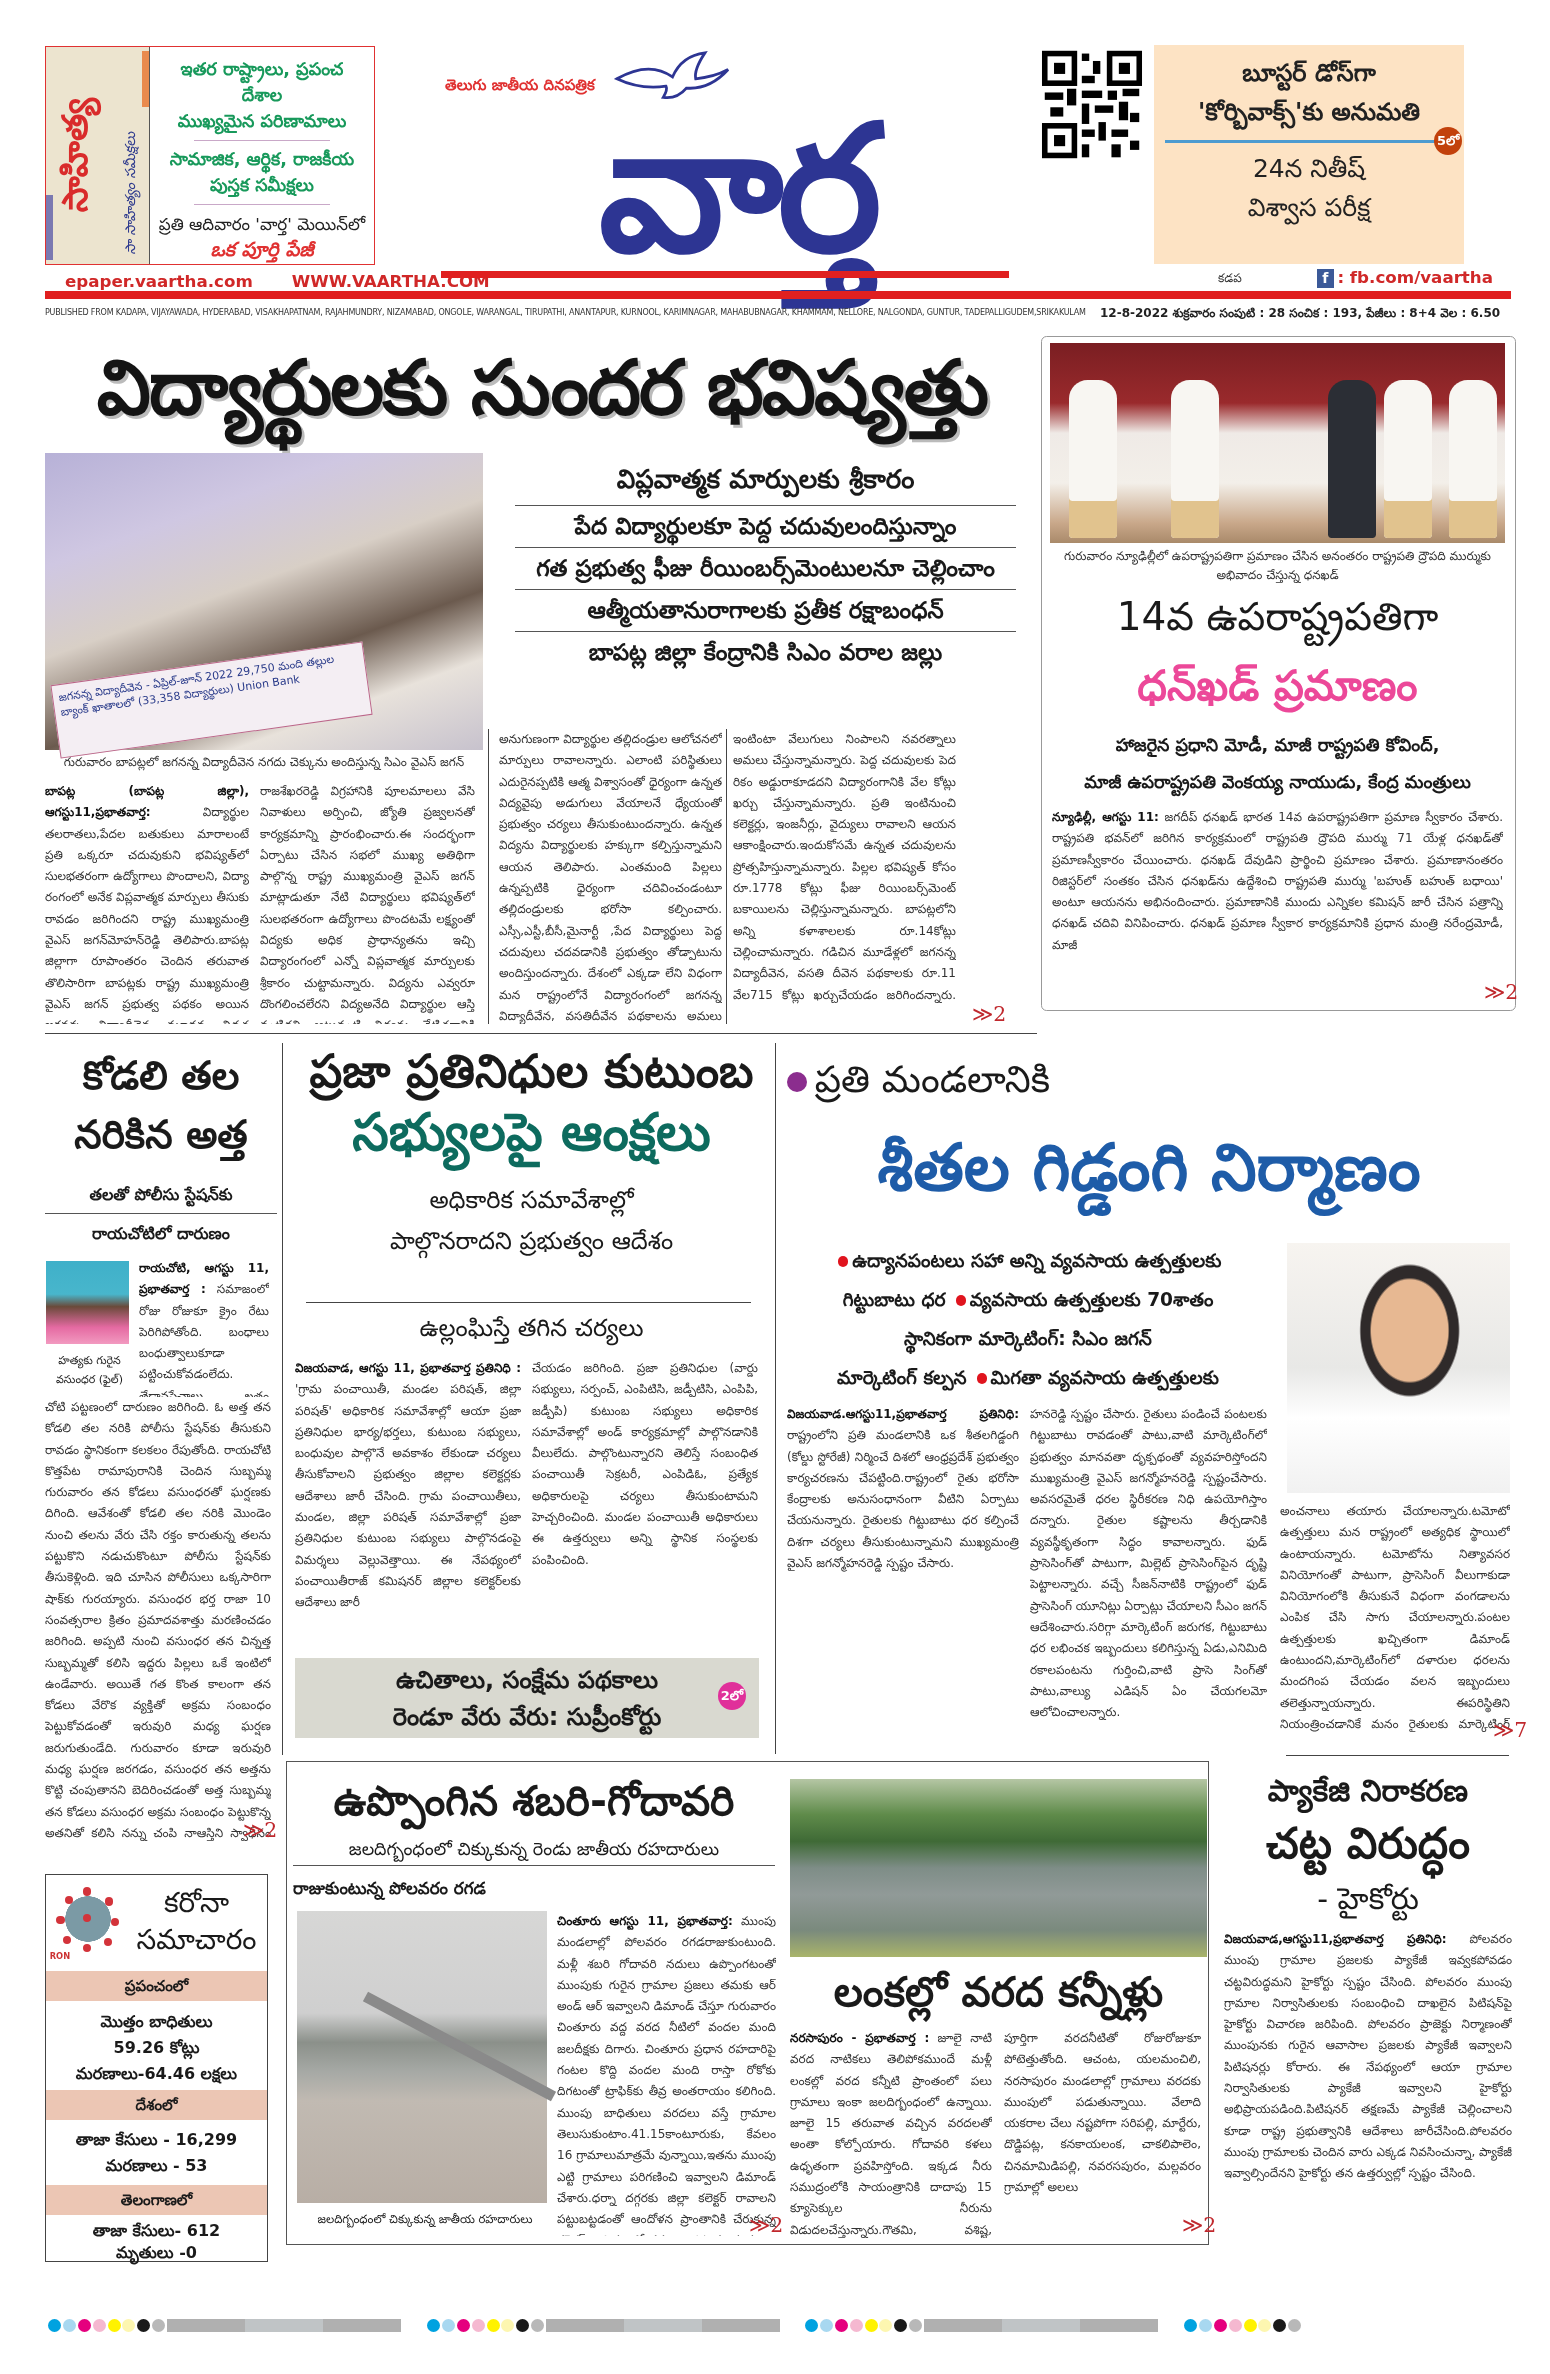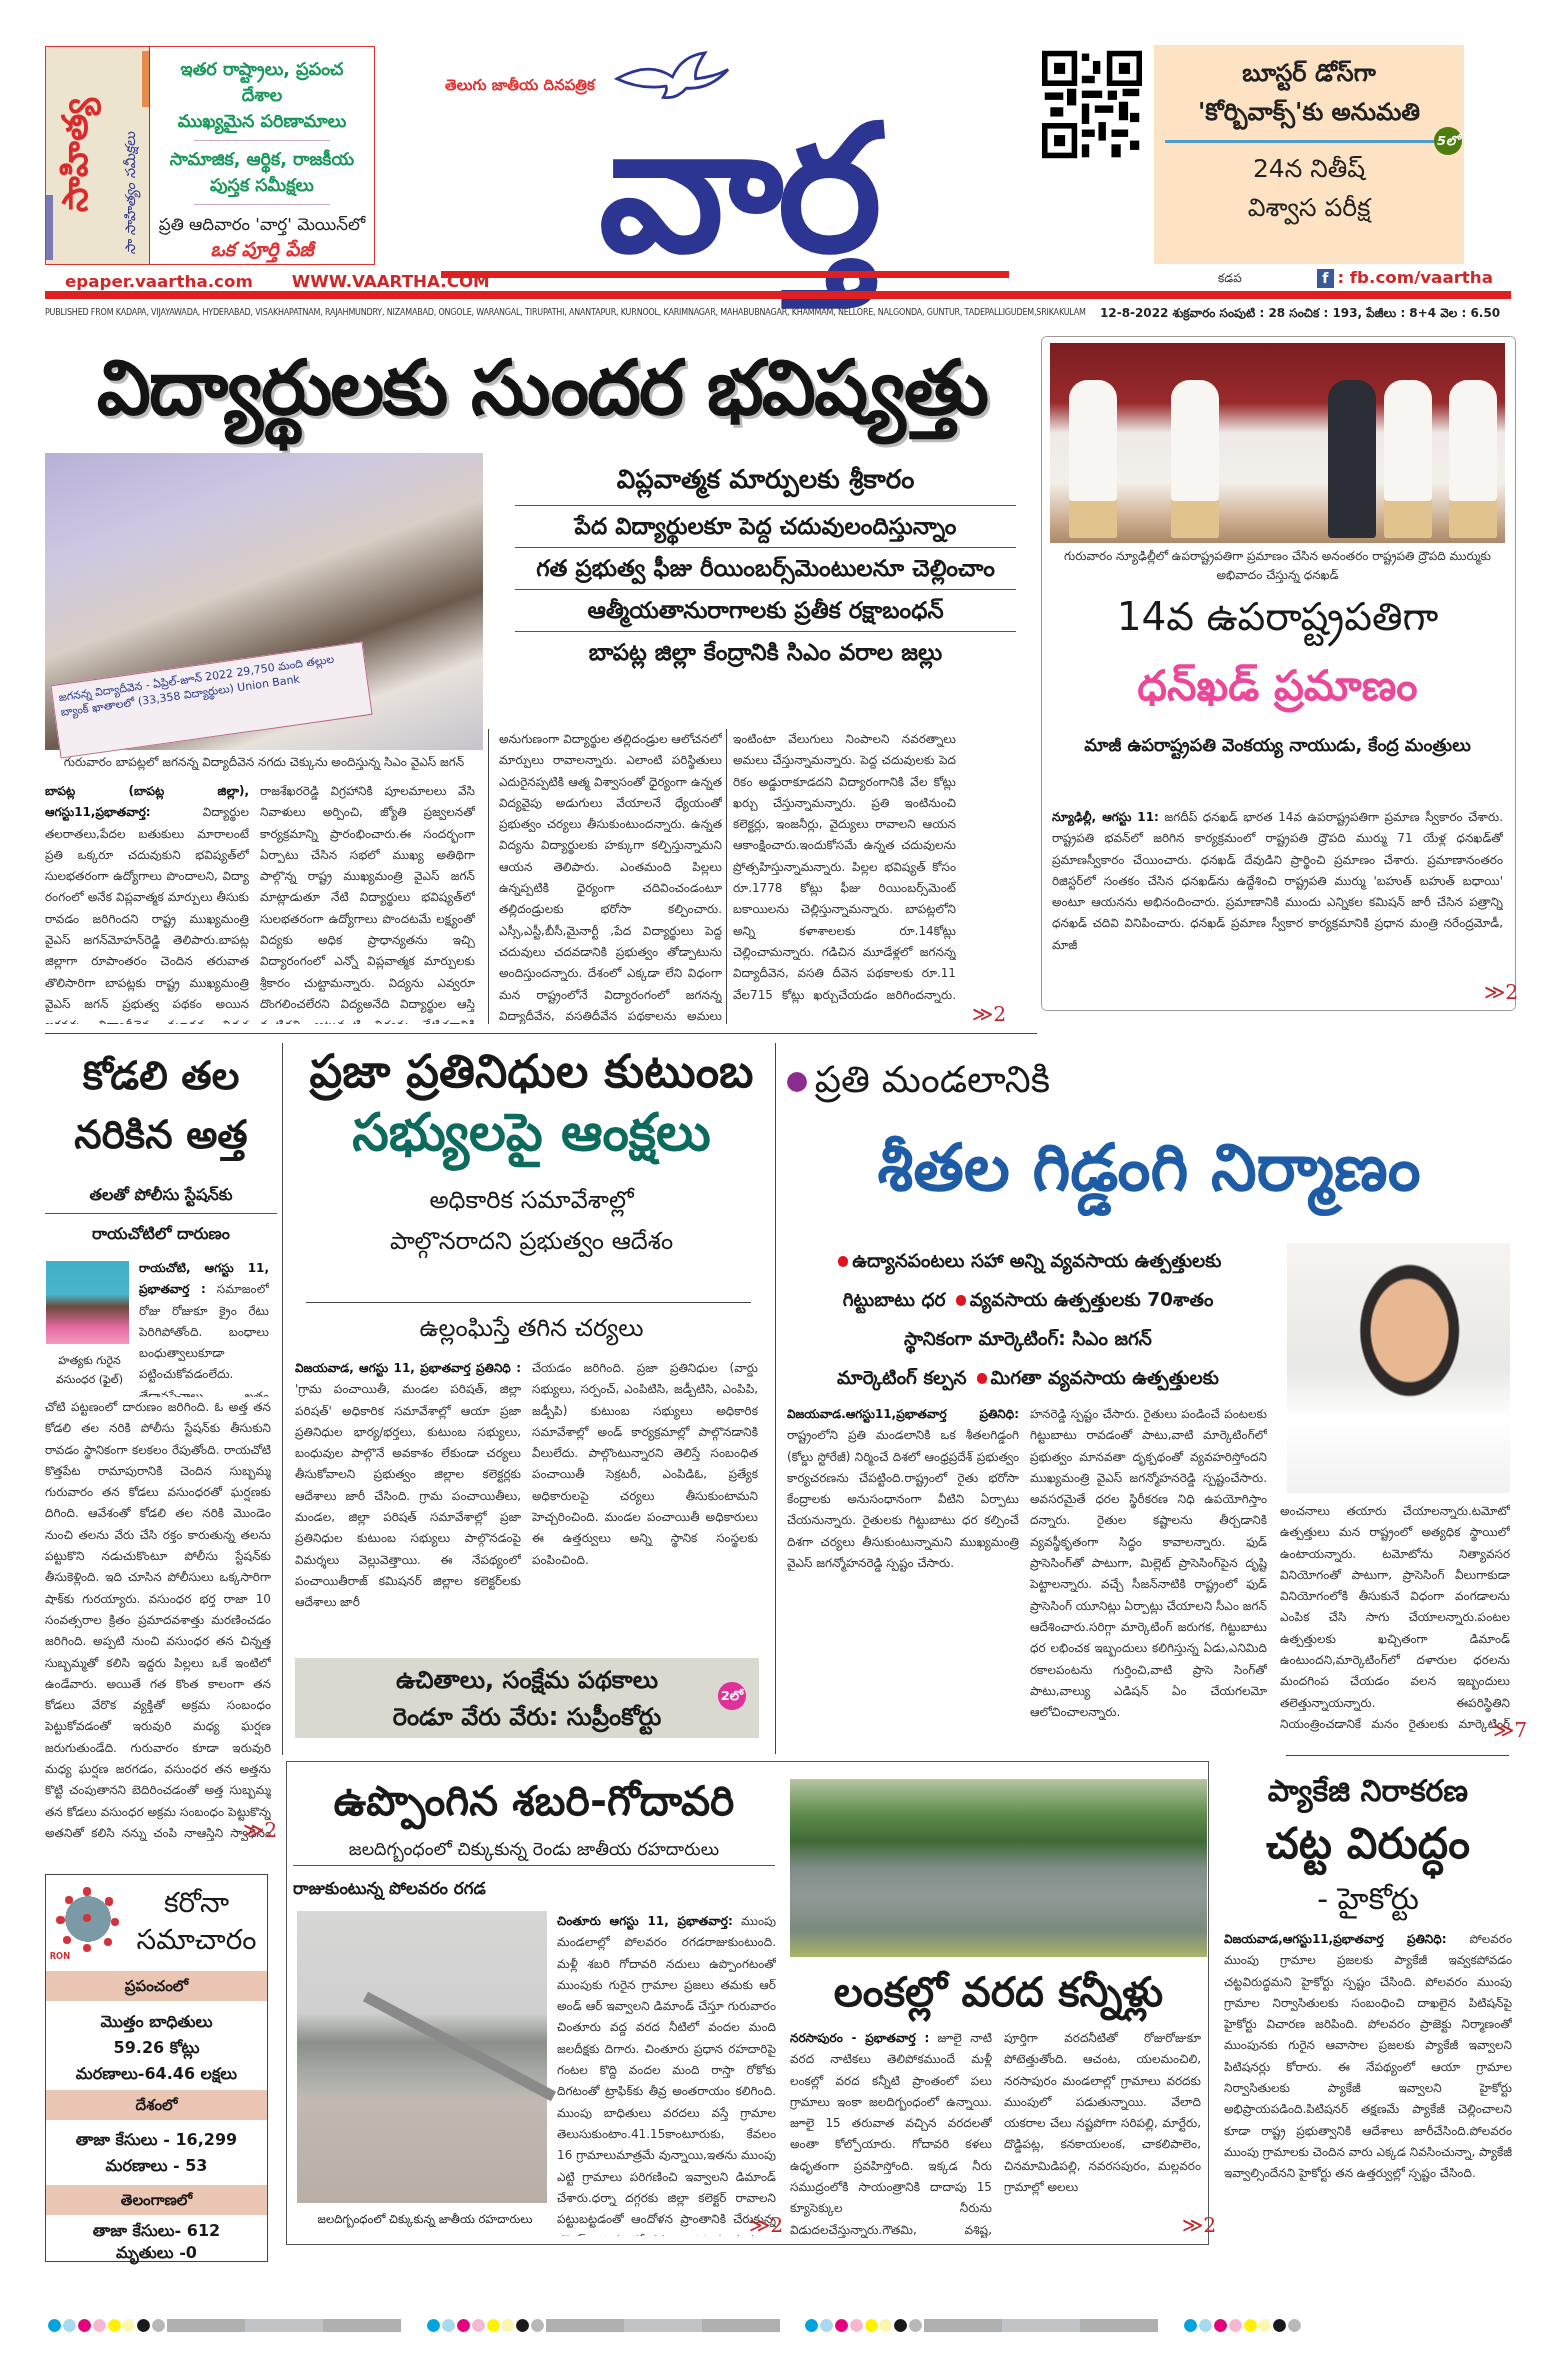--- a/index.html
+++ b/index.html
@@ -23,21 +23,21 @@
 
   .tagline { left: 445px; top: 76px; font-size: 15px; color: #e03131; font-weight: bold; }
   .dove { left: 612px; top: 51px; width: 121px; height: 51px; }
   .logo { left: 436px; top: 102px; width: 603px; height: 176px; font-size: 176px; line-height: 176px; color: #2d3593; font-weight: bold; letter-spacing: -5.6px; text-align: center; }
   .logo-underline { left: 441px; top: 271px; width: 568px; height: 7.4px; background: #e02020; }
 
   .qr { left: 1041px; top: 48px; width: 102px; height: 113px; }
   .teaser { left: 1154px; top: 45px; width: 310px; height: 219px; background: #fde3c4; text-align: center; padding-top: 9.3px; }
   .teaser .t1 { font-size: 24px; font-weight: bold; line-height: 39px; color: #222; }
   .teaser .line { position: relative; margin: 7.4px 11px 5.6px 11px; height: 3.7px; background: #4d9bd0; }
-  .teaser .pg { position: absolute; right: -9.3px; top: -13px; width: 28px; height: 28px; border-radius: 50%; background: #4d7c0f; color: #fff; font-size: 13px; font-weight: bold; line-height: 28px; font-style: italic; }
+  .teaser .pg { position: absolute; right: -9.3px; top: -13px; width: 28px; height: 28px; border-radius: 50%; background: #c2410c; color: #fff; font-size: 13px; font-weight: bold; line-height: 28px; }
   .teaser .t2 { font-size: 25px; line-height: 39px; color: #222; }
   .edition { left: 1218px; top: 271px; font-size: 12px; color: #333; }
   .fb { left: 1317px; top: 267px; font-size: 16.7px; font-weight: bold; color: #d02828; }
   .fb .f { display: inline-block; width: 16.7px; height: 18.6px; background: #3b5998; color: #fff; text-align: center; font-size: 14px; line-height: 18.6px; margin-right: 3.7px; }
   .redrule { left: 45px; top: 291px; width: 1466px; height: 8.3px; background: #e02020; }
   .pubfrom { left: 45px; top: 308px; font-size: 8px; color: #333; letter-spacing: -0.2px; white-space: nowrap; }
   .dateline { left: 1100px; top: 306px; font-size: 12px; color: #222; font-weight: bold; white-space: nowrap; }
 
   
   .lead-head { left: 46px; top: 341px; width: 992px; text-align: center; font-size: 76px; font-weight: bold; color: #141414; line-height: 93px; letter-spacing: -1.9px; text-shadow: 2.8px 2.8px 0 #bbb; }
@@ -232,20 +232,21 @@
   <div class="fig" style="left:18.6px;"></div>
   <div class="fig" style="left:121px;"></div>
   <div class="fig" style="left:278px; background:#2b2e35; box-shadow:none;"></div>
   <div class="fig" style="left:334px;"></div>
   <div class="fig" style="left:399px;"></div>
 </div>
 <div class="abs caption vp-caption">గురువారం న్యూఢిల్లీలో ఉపరాష్ట్రపతిగా ప్రమాణం చేసిన అనంతరం రాష్ట్రపతి ద్రౌపది ముర్ముకు అభివాదం చేస్తున్న ధనఖడ్</div>
 <div class="abs vp-h1">14వ ఉపరాష్ట్రపతిగా</div>
 <div class="abs vp-h2">ధన్‌ఖడ్ ప్రమాణం</div>
 <div class="abs vp-sub">
+  <div>హాజరైన ప్రధాని మోడీ, మాజీ రాష్ట్రపతి కోవింద్,</div>
   <div>మాజీ ఉపరాష్ట్రపతి వెంకయ్య నాయుడు, కేంద్ర మంత్రులు</div>
 </div>
 <div class="abs col vp-body" style="height:191px;">
   <b>న్యూఢిల్లీ, ఆగస్టు 11:</b> <span>జగదీప్ ధనఖడ్ భారత 14వ ఉపరాష్ట్రపతిగా ప్రమాణ స్వీకారం చేశారు. రాష్ట్రపతి భవన్‌లో జరిగిన కార్యక్రమంలో రాష్ట్రపతి ద్రౌపది ముర్ము 71 యేళ్ల ధనఖడ్‌తో ప్రమాణస్వీకారం చేయించారు. ధనఖడ్ దేవుడిని ప్రార్థించి ప్రమాణం చేశారు. ప్రమాణానంతరం రిజిస్టర్‌లో సంతకం చేసిన ధనఖడ్‌ను ఉద్దేశించి రాష్ట్రపతి ముర్ము 'బహుత్ బహుత్ బధాయి' అంటూ ఆయనను అభినందించారు. ప్రమాణానికి ముందు ఎన్నికల కమిషన్ జారీ చేసిన పత్రాన్ని ధనఖడ్ చదివి వినిపించారు. ధనఖడ్ ప్రమాణ స్వీకార కార్యక్రమానికి ప్రధాన మంత్రి నరేంద్రమోడీ, మాజీ</span>
 </div>
 <div class="abs more" style="left:1484px; top:980px;">≫2</div>
 
 <div class="abs kd-head">కోడలి తల నరికిన అత్త</div>
 <div class="abs kd-sub1">తలతో పోలీసు స్టేషన్‌కు</div>
 <div class="abs kd-sub2">రాయచోటిలో దారుణం</div>

